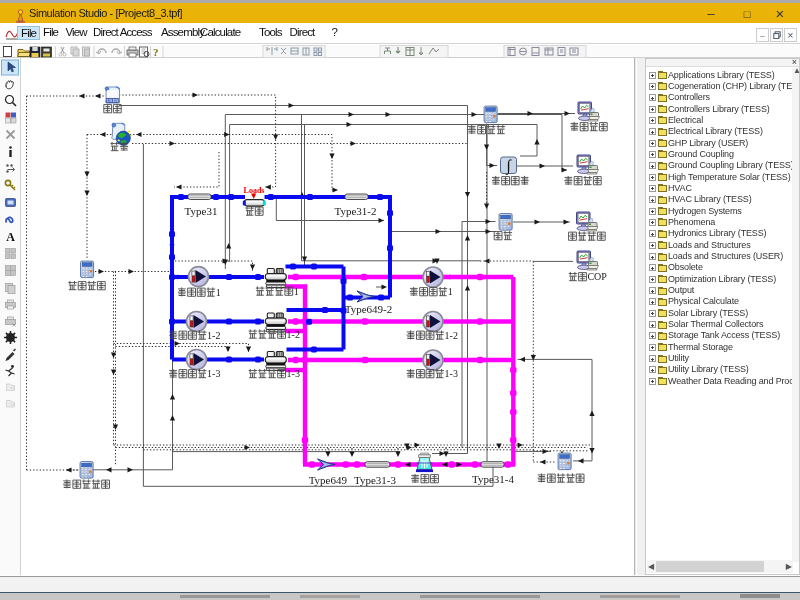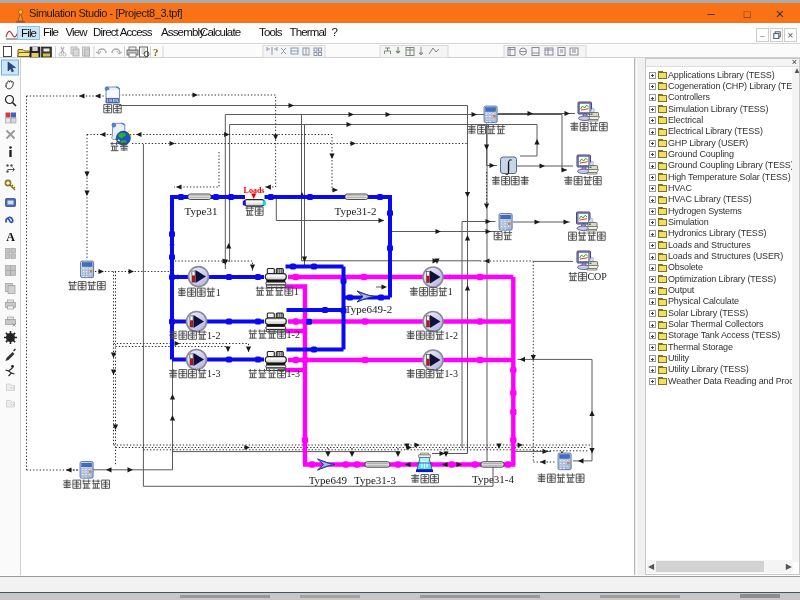--- a/index.html
+++ b/index.html
@@ -1,18 +1,18 @@
 <!DOCTYPE html>
 <html><head>
 <meta charset="utf-8">
 <style>
 * { margin:0; padding:0; box-sizing:border-box; }
 html,body { width:800px; height:600px; overflow:hidden; font-family:"Liberation Sans",sans-serif; background:#fff; }
 #app { position:relative; width:800px; height:600px; background:#fff; }
-.titlebar { position:absolute; left:0; top:0; width:800px; height:23px; background:#f97316; border-top:3px solid #ababab; }
+.titlebar { position:absolute; left:0; top:0; width:800px; height:23px; background:#eab308; border-top:3px solid #ababab; }
 .title-ico { position:absolute; left:13px; top:5px; }
 .title-txt { position:absolute; left:29px; top:4px; font-size:11px; letter-spacing:-0.45px; color:#1a1a1a; }
 .winbtn { position:absolute; top:0; width:34px; height:23px; color:#333; text-align:center; font-size:13px; line-height:22px; }
 .menubar { position:absolute; left:0; top:23px; width:800px; height:21px; background:#ffffff; border-bottom:1px solid #d5d5d5; font-size:12px; color:#111; }
 .menubar span.mi { position:absolute; top:3px; font-size:11.5px; letter-spacing:-0.85px; }
 .mi-file { background:#cde6f7; border:1px solid #92c0e0; padding:0 3px; margin-left:-4px; }
 .mdibtn { position:absolute; top:5px; width:13px; height:14px; border:1px solid #ccc; background:#fdfdfd; color:#456; font-size:8px; line-height:13px; text-align:center; }
 .toolbar { position:absolute; left:0; top:45px; width:800px; height:13px; background:#fbfbfb; border-bottom:1px solid #cfcfcf; }
 .toolcol { position:absolute; left:0; top:58px; width:21px; height:517px; background:#fafafa; border-right:1px solid #d0d0d0; }
 .canvas { position:absolute; left:21px; top:58px; width:614px; height:517px; background:#ffffff; }
@@ -60,21 +60,21 @@
       <path d="M1 11 C3 4, 5 4, 7 8 S 11 13, 14 3" stroke="#c03030" stroke-width="1.2" fill="none"></path>
       <path d="M1 13 H15" stroke="#555" stroke-width="1"></path>
     </svg>
     <span class="mi mi-file" style="left:21px;">File</span>
     <span class="mi" style="left:43px;">File</span>
     <span class="mi" style="left:65.5px;">View</span>
     <span class="mi" style="left:93px;">Direct Access</span>
     <span class="mi" style="left:161px;">Assembly</span>
     <span class="mi" style="left:200px;">Calculate</span>
     <span class="mi" style="left:259px;text-align:center;">Tools</span>
-    <span class="mi" style="left:289.5px;">Thermal</span>
+    <span class="mi" style="left:289.5px;">Direct</span>
     <span class="mi" style="left:331.5px;">?</span>
     <span class="mdibtn" style="left:756px;">–</span>
     <span class="mdibtn" style="left:770px;"><svg width="8" height="8" viewBox="0 0 8 8" style="margin-top:2px">
           <rect x="2.2" y="0.8" width="5" height="5" fill="none" stroke="#456" stroke-width="1"></rect>
           <rect x="0.8" y="2.6" width="5" height="5" fill="#fdfdfd" stroke="#456" stroke-width="1"></rect>
         </svg></span>
     <span class="mdibtn" style="left:784px;font-size:10px;">×</span>
   </div>
 
   <div class="toolbar" id="toolbar">
@@ -821,21 +821,21 @@
             <span class="f2"></span>
           </span>
           <span class="tlabel">Controllers</span>
         </div>
 <div class="trow">
           <span class="plus"></span>
           <span class="folder">
             <span class="f1"></span>
             <span class="f2"></span>
           </span>
-          <span class="tlabel">Simulation Library (TESS)</span>
+          <span class="tlabel">Controllers Library (TESS)</span>
         </div>
 <div class="trow">
           <span class="plus"></span>
           <span class="folder">
             <span class="f1"></span>
             <span class="f2"></span>
           </span>
           <span class="tlabel">Electrical</span>
         </div>
 <div class="trow">
@@ -901,21 +901,21 @@
             <span class="f2"></span>
           </span>
           <span class="tlabel">Hydrogen Systems</span>
         </div>
 <div class="trow">
           <span class="plus"></span>
           <span class="folder">
             <span class="f1"></span>
             <span class="f2"></span>
           </span>
-          <span class="tlabel">Simulation</span>
+          <span class="tlabel">Phenomena</span>
         </div>
 <div class="trow">
           <span class="plus"></span>
           <span class="folder">
             <span class="f1"></span>
             <span class="f2"></span>
           </span>
           <span class="tlabel">Hydronics Library (TESS)</span>
         </div>
 <div class="trow">

